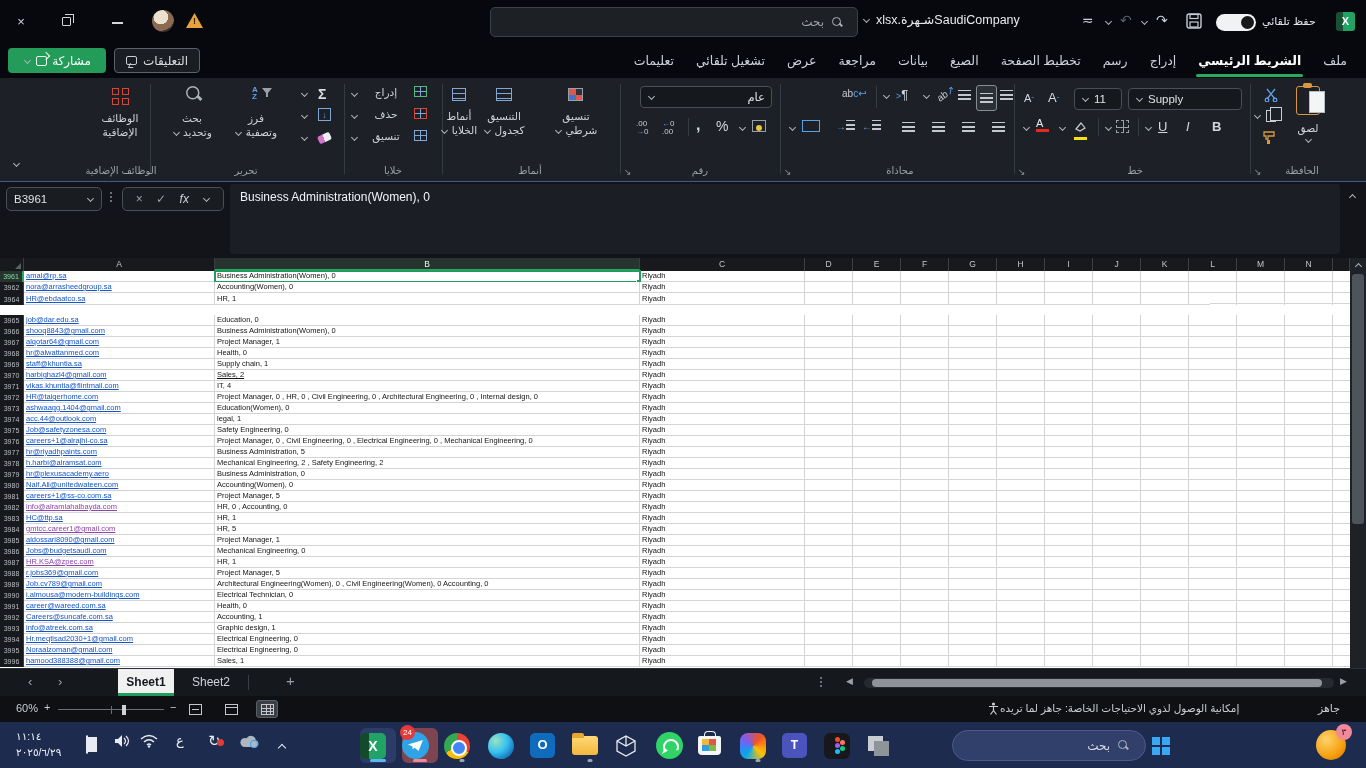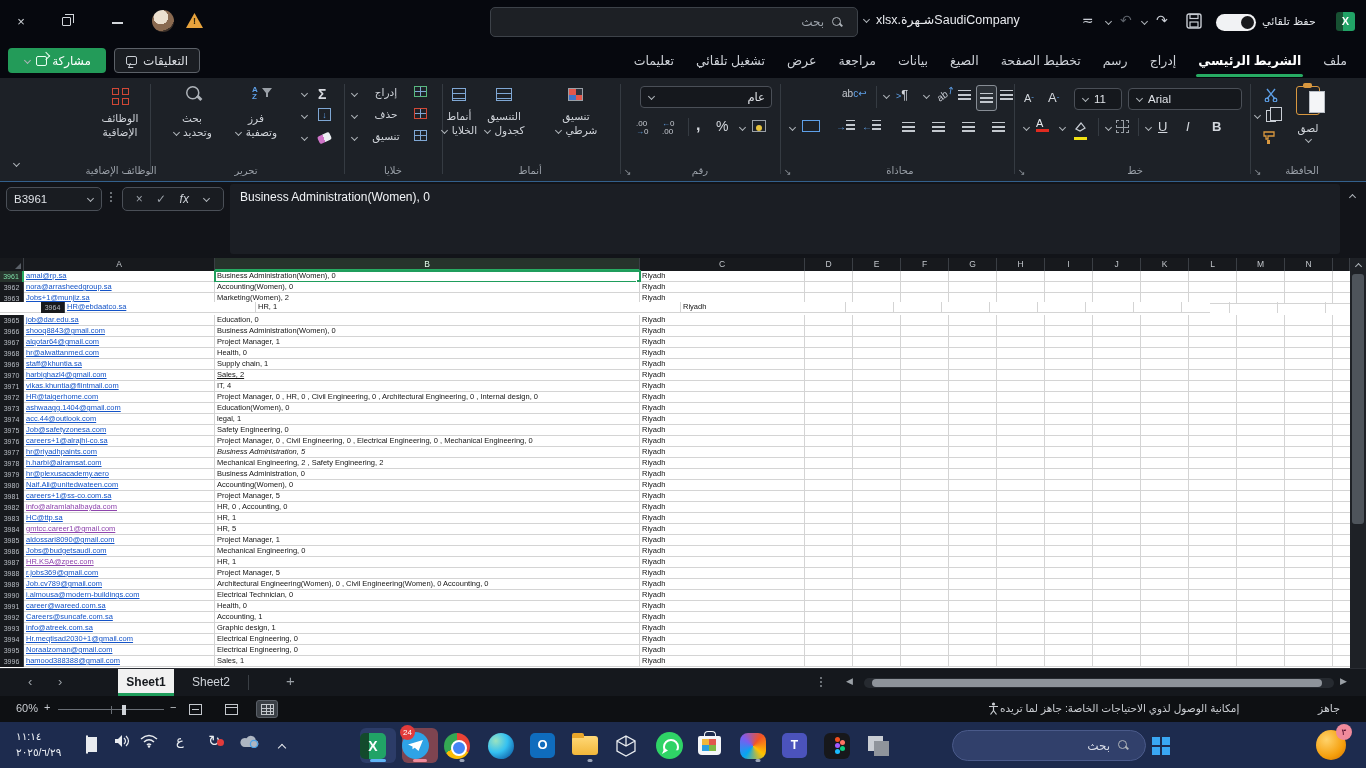--- a/index.html
+++ b/index.html
@@ -284,21 +284,21 @@
     <svg class="abs" style="left:1262px;top:52px" width="16" height="15" viewBox="0 0 16 15">
       <path d="M2 2 h10 v4 h-6 v3 h-2 v-3 h-2 z" fill="none" stroke="#d9983f" stroke-width="1.3"></path>
       <rect x="5" y="10" width="3" height="4" fill="#d9983f"></rect>
     </svg>
     <span class="cv" style="position:absolute;left:1253px;top:34px"></span>
     <div class="grplabel" style="left:1264px;width:76px">الحافظة</div>
     <span class="launcher" style="left:1254px">↘</span>
 
     <div class="inputbox" style="left:1128px;top:10px;width:114px">
       <span class="cv"></span>
-      <span>Arial</span>
+      <span>Supply</span>
     </div>
     <div class="inputbox" style="left:1074px;top:10px;width:48px">
       <span class="cv"></span>
       <span>11</span>
     </div>
     <span class="abs ric" style="left:1048px;top:12px;font-size:13px">A<i style="color:#5ea0e8;font-size:8px;font-style:normal">ˆ</i></span>
     <span class="abs ric" style="left:1024px;top:14px;font-size:11px">A<i style="color:#5ea0e8;font-size:8px;font-style:normal">ˇ</i></span>
     <span class="cv" style="position:absolute;left:1022px;top:46px"></span>
     <span class="abs ab-red" style="left:1036px;top:40px">A<span class="clrbar" style="background:#e02b20"></span></span>
     <span class="cv" style="position:absolute;left:1058px;top:46px"></span>
@@ -453,21 +453,21 @@
         <div class="gc" style="width: 165px;">Riyadh</div>
         <div class="filler" style="width: 545px;"></div>
       </div>
       <div class="grow" style="top: 35px; width: 1350px;">
         <div class="gc rowhdr" style="width: 24px;">3963</div>
         <div class="gc" style="width: 191px;"><a class="lnk">Jobs+1@munjiz.sa</a></div>
         <div class="gc" style="width: 425px;">Marketing(Women), 2</div>
         <div class="gc" style="width: 165px;">Riyadh</div>
         <div class="filler" style="width: 545px;"></div>
       </div>
-      <div class="grow" style="top: 44px; width: 1210px; padding-left: 41px;">
+      <div class="grow" style="top: 36px; width: 1210px;">
         <div class="gc rowhdr" style="width: 24px;">3964</div>
         <div class="gc" style="width: 191px;"><a class="lnk">HR@ebdaatco.sa</a></div>
         <div class="gc" style="width: 425px;">HR, 1</div>
         <div class="gc" style="width: 165px;">Riyadh</div>
         <div class="filler" style="width: 545px;"></div>
       </div>
       <div class="grow" style="top: 57px; width: 1350px;">
         <div class="gc rowhdr" style="width: 24px;">3965</div>
         <div class="gc" style="width: 191px;"><a class="lnk">job@dar.edu.sa</a></div>
         <div class="gc" style="width: 425px;">Education, 0</div>
@@ -547,21 +547,21 @@
       <div class="grow" style="top: 178px; width: 1350px;">
         <div class="gc rowhdr" style="width: 24px;">3976</div>
         <div class="gc" style="width: 191px;"><a class="lnk">careers+1@alrajhi-co.sa</a></div>
         <div class="gc" style="width: 425px;">Project Manager, 0 , Civil Engineering, 0 , Electrical Engineering, 0 , Mechanical Engineering, 0</div>
         <div class="gc" style="width: 165px;">Riyadh</div>
         <div class="filler" style="width: 545px;"></div>
       </div>
       <div class="grow" style="top: 189px; width: 1350px;">
         <div class="gc rowhdr" style="width: 24px;">3977</div>
         <div class="gc" style="width: 191px;"><a class="lnk">hr@riyadhpaints.com</a></div>
-        <div class="gc" style="width: 425px; font-style: italic;">Business Administration, 5</div>
+        <div class="gc" style="width: 425px;">Business Administration, 5</div>
         <div class="gc" style="width: 165px;">Riyadh</div>
         <div class="filler" style="width: 545px;"></div>
       </div>
       <div class="grow" style="top: 200px; width: 1350px;">
         <div class="gc rowhdr" style="width: 24px;">3978</div>
         <div class="gc" style="width: 191px;"><a class="lnk">h.harbi@alramsat.com</a></div>
         <div class="gc" style="width: 425px;">Mechanical Engineering, 2 , Safety Engineering, 2</div>
         <div class="gc" style="width: 165px;">Riyadh</div>
         <div class="filler" style="width: 545px;"></div>
       </div>

